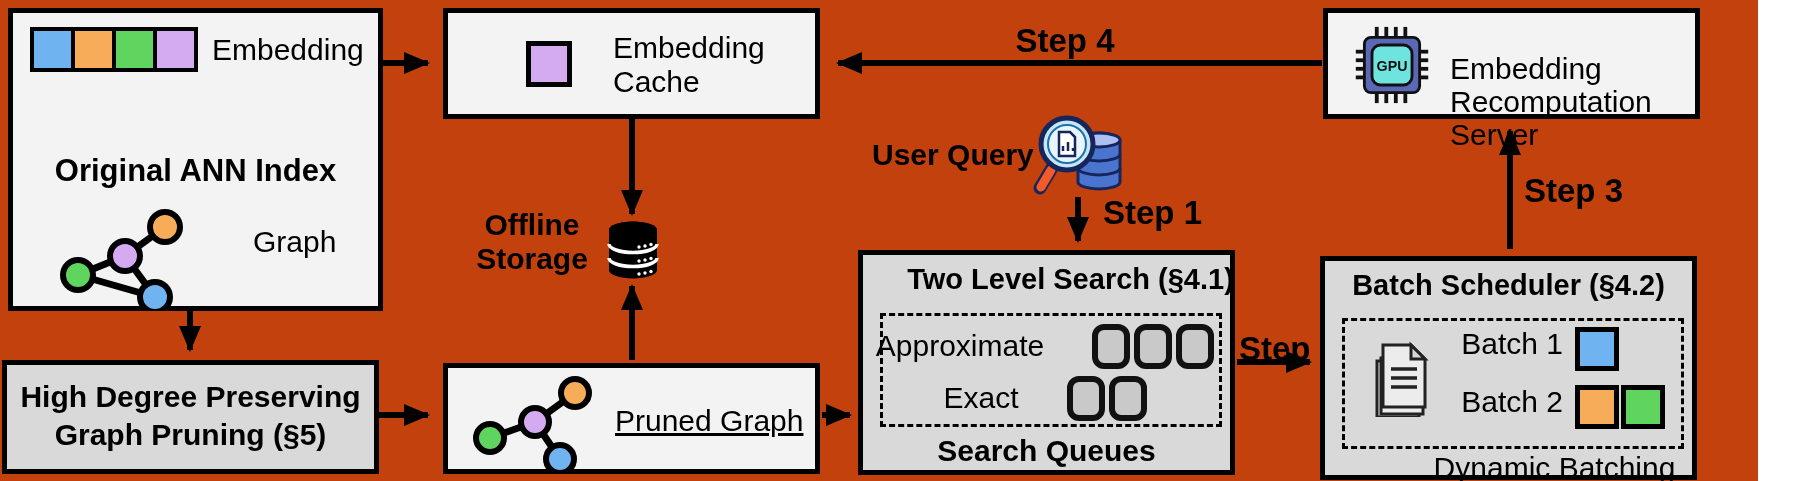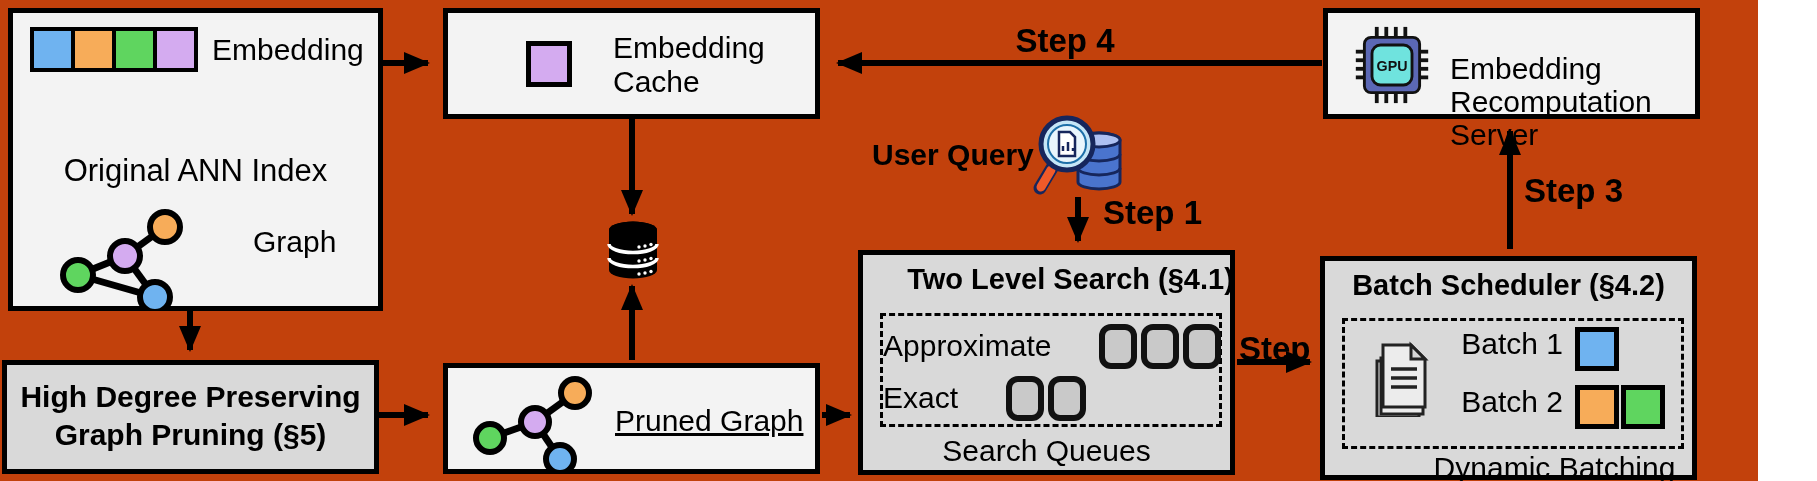--- a/index.html
+++ b/index.html
@@ -4,31 +4,31 @@
 <style>
   html,body{margin:0;padding:0;background:#fff;}
   #canvas{position:relative;width:1758px;height:481px;background:#c2410c;overflow:hidden;
           font-family:"Liberation Sans",sans-serif;color:#000;}
   .box{position:absolute;border:5px solid #000;box-sizing:border-box;}
   .light{background:#f3f3f3;}
   .dark{background:#d9d9d9;}
   .abs{position:absolute;}
   .bold{font-weight:bold;}
   .lbl{font-size:30px;line-height:34px;}
-  .title{font-size:30px;font-weight:normal;}
+  .title{font-size:30px;font-weight:bold;}
   .step{font-size:33px;font-weight:bold;white-space:nowrap;}
   .center{text-align:center;}
   
   .cells{display:flex;}
   .cell{width:45px;height:45px;border:4px solid #000;box-sizing:border-box;}
   .cell + .cell{margin-left:-4px;}
   .c-blue{background:#6FB3F0;}.c-orange{background:#F7AC59;}
   .c-green{background:#5FD55F;}.c-purple{background:#D4ABF0;}
   
-  .slotrow{display:flex;align-items:center;justify-content:flex-start;height:52px;padding-right:12px;gap:36px;}
+  .slotrow{display:flex;align-items:center;justify-content:center;height:52px;padding-right:12px;gap:36px;}
   .slotrow .rowlbl{font-size:30px;margin-right:12px;white-space:nowrap;}
   .slots{display:flex;gap:4px;}
   .slot{width:38px;height:45px;border:6px solid #111;border-radius:12px;background:#c9c9c9;box-sizing:border-box;}
   
   .batchrow{display:flex;align-items:flex-start;justify-content:flex-end;height:54px;padding-right:14px;}
   .batchrow .rowlbl{font-size:30px;margin-right:12px;white-space:nowrap;}
   .sqgroup{display:flex;gap:2px;width:92px;}
   .sq{width:44px;height:44px;border:5px solid #000;box-sizing:border-box;}
   .dashed{position:absolute;border:3px dashed #000;box-sizing:border-box;}
   svg{display:block;}
@@ -91,20 +91,21 @@
       <div>High Degree Preserving</div>
       <div>Graph Pruning (§5)</div>
     </div>
   </div>
 
   <div class="box light" style="left:443px;top:8px;width:377px;height:111px;">
     <div class="abs cell c-purple" style="left:78px;top:28px;width:46px;height:46px;border-width:5px;"></div>
     <div class="abs lbl" style="left:165px;top:18px;width:170px;">Embedding Cache</div>
   </div>
 
+  <div class="abs bold center" style="left:468px;top:208px;width:128px;font-size:30px;line-height:34px;">Offline Storage</div>
   <svg class="abs" style="left:606px;top:220px;" width="54" height="60" viewBox="0 0 54 60">
     <path d="M3,10 V50 A24,8.5 0 0 0 51,50 V10 A24,8.5 0 0 0 3,10 Z" fill="#000"></path>
     <ellipse cx="27" cy="10" rx="24" ry="8.5" fill="#000"></ellipse>
     <path d="M3,24 A24,8.5 0 0 0 51,24" fill="none" stroke="#fff" stroke-width="3.5"></path>
     <path d="M3,38 A24,8.5 0 0 0 51,38" fill="none" stroke="#fff" stroke-width="3.5"></path>
     <g fill="#fff">
       <circle cx="33" cy="27" r="1.7"></circle>
         <circle cx="39" cy="26" r="1.7"></circle>
         <circle cx="45" cy="24.5" r="1.7"></circle>
       <circle cx="33" cy="41" r="1.7"></circle>
@@ -170,21 +171,21 @@
         </span>
       </div>
       <div class="slotrow">
         <span class="rowlbl">Exact</span>
         <span class="slots">
           <span class="slot"></span>
           <span class="slot"></span>
         </span>
       </div>
     </div>
-    <div class="abs center lbl" style="left:0;top:179px;width:100%;">Search Queues</div>
+    <div class="abs center lbl" style="left:0;top:179px;width:100%;font-weight:bold;">Search Queues</div>
   </div>
 
   <div class="abs step" style="left:1239px;top:330px;">Step 2</div>
 
   <div class="box dark" style="left:1320px;top:256px;width:377px;height:224px;padding-left:28px;">
     <div class="abs center bold" style="left:0;top:8px;width:100%;font-size:29px;">Batch Scheduler (§4.2)</div>
     <div class="dashed" style="left:17px;top:57px;width:342px;height:131px;padding-top:6px;">
       <svg class="abs" style="left:30px;top:20px;" width="56" height="76" viewBox="0 0 56 76">
         <g fill="#ececec" stroke="#222" stroke-width="3">
           <path d="M4,14 h30 l12,12 v44 h-42 z" transform="translate(-2,6)"></path>

